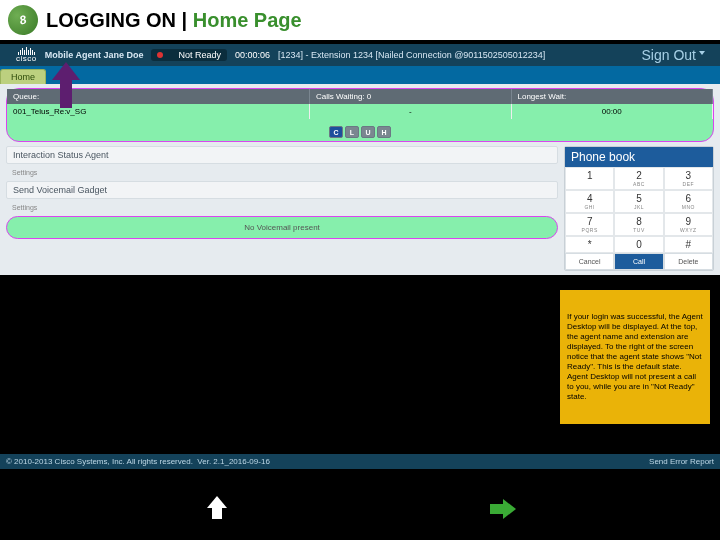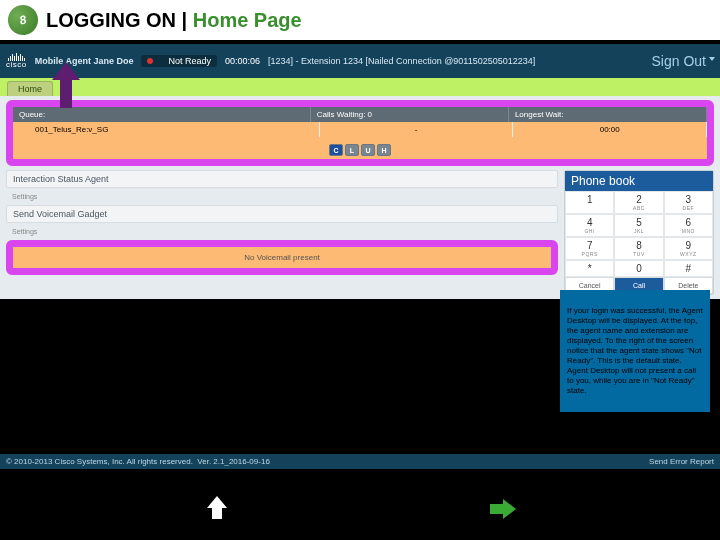--- a/index.html
+++ b/index.html
@@ -6,44 +6,44 @@
   body { width: 720px; height: 540px; background: #000; position: relative; overflow: hidden; }
 
   
   .title-row { display: flex; align-items: center; height: 42px; padding-left: 8px; background: #fff; border-bottom: 2px solid #000; }
   .title-badge { width: 30px; height: 30px; border-radius: 50%; background: radial-gradient(circle at 35% 30%, #6fae53, #3a7a27); color: #fff; display: flex; align-items: center; justify-content: center; font-size: 12px; font-style: italic; font-weight: bold; transform: rotate(-15deg); margin-right: 8px; }
   .title-text { font-size: 20px; font-weight: bold; }
   .title-green { color: #398f2d; }
 
   
   .app { position: absolute; left: 0; right: 0; top: 44px; }
-  .app-header { background: #14425a; color: #fff; height: 34px; display: flex; align-items: center; font-size: 9px; padding: 0 6px; justify-content: space-between; }
+  .app-header { background: #14425a; color: #fff; height: 22px; display: flex; align-items: center; font-size: 9px; padding: 0 16px; justify-content: space-between; }
   .app-header-left { display: flex; align-items: center; gap: 8px; }
   .cisco-logo { font-size: 8px; letter-spacing: 0.5px; display: flex; flex-direction: column; align-items: center; line-height: 0.9; }
   .cisco-bars { display: flex; gap: 1px; align-items: flex-end; height: 8px; }
   .cisco-bars span { width: 1px; background: #fff; }
   .agent-name { font-weight: bold; color: #d7e7f3; }
   .status-pill { background: #0b2d3d; border-radius: 3px; padding: 1px 6px; display: flex; align-items: center; gap: 15px; }
   .dot-red { width: 6px; height: 6px; background: #d33; border-radius: 50%; }
   .ext-info { color: #d7e7f3; }
   .signout { color: #a7d0e6; font-size: 14px; position: relative; padding-right: 8px; }
   .signout::after { content: ""; border-left: 4px solid #a7d0e6; border-top: 3px solid transparent; border-bottom: 3px solid transparent; position: absolute; right: 0; top: 3px; transform: rotate(90deg); }
 
-  .tabbar { background: #bef264; height: 18px; display: flex; align-items: flex-end; padding-left: 7px; }
+  .tabbar { background: #0369a1; height: 18px; display: flex; align-items: flex-end; padding-left: 0; }
   .tab { background: #bcd07f; border: 1px solid #9ab35c; border-bottom: none; padding: 2px 10px; font-size: 9px; color: #2c4b09; border-radius: 3px 3px 0 0; }
 
   .panel-area { background: #e6ebef; padding: 4px 6px; }
-  .panel { background: #fdba74; border: 7px solid #d946ef; border-radius: 6px; margin-bottom: 4px; }
+  .panel { background: #86efac; border: 1px solid #d946ef; border-radius: 13px; margin-bottom: 4px; }
 
   
   .queue-head { display: flex; font-size: 8px; color: #fff; }
   .q-col { background: #5f6b74; padding: 3px 6px; border-right: 1px solid #7a8690; }
   .q-col.wide { flex: 2; }
   .q-col.mid { flex: 1.3; }
-  .queue-row { display: flex; font-size: 8px; margin-left: 16px; }
+  .queue-row { display: flex; font-size: 8px; }
   .q-cell { padding: 3px 6px; border-right: 1px solid #eee; }
   .q-cell.wide { flex: 2; }
   .q-cell.mid { flex: 1.3; }
 
   .acw-row { display: flex; justify-content: center; gap: 2px; padding: 3px 0; }
   .acw-btn { width: 14px; height: 12px; border: 1px solid #6b7884; border-radius: 2px; font-size: 7px; font-weight: bold; color: #fff; display: flex; align-items: center; justify-content: center; }
   .acw-c { background: #1d4f9c; }
   .acw-l { background: #7a8790; }
   .acw-u { background: #7a8790; }
   .acw-h { background: #7a8790; }
@@ -73,21 +73,21 @@
   .pb-cancel { color: #555; }
   .pb-call { background: #1d5c9c; color: #fff; }
   .pb-delete { color: #555; }
 
   
   .big-arrow { position: absolute; left: 52px; top: 62px; width: 28px; height: 46px; }
   .big-arrow .shaft { position: absolute; left: 8px; top: 14px; width: 12px; height: 32px; background: #5d1e6f; }
   .big-arrow .head { position: absolute; left: 0; top: 0; width: 0; height: 0; border-left: 14px solid transparent; border-right: 14px solid transparent; border-bottom: 18px solid #5d1e6f; }
 
   
-  .note { position: absolute; right: 10px; top: 290px; width: 150px; background: #0369a1; color: #000; font-size: 8px; line-height: 1.25; padding: 16px 7px; }
+  .note { position: absolute; right: 10px; top: 290px; width: 150px; background: #eab308; color: #000; font-size: 8px; line-height: 1.25; padding: 22px 7px; }
 
   
   .copyright { position: absolute; left: 0; right: 0; top: 454px; background: #14425a; color: #bcd7e6; font-size: 8px; padding: 3px 6px; display: flex; justify-content: space-between; }
 
   
   .nav-arrows { position: absolute; bottom: 18px; left: 0; right: 0; display: flex; justify-content: center; gap: 260px; }
   .nav-home { width: 26px; height: 26px; position: relative; }
   .nav-home::before { content: ""; position: absolute; left: 3px; top: 0; border-left: 10px solid transparent; border-right: 10px solid transparent; border-bottom: 12px solid #fff; }
   .nav-home::after { content: ""; position: absolute; left: 8px; top: 11px; width: 10px; height: 12px; background: #fff; }
   .nav-next { width: 26px; height: 26px; position: relative; }

